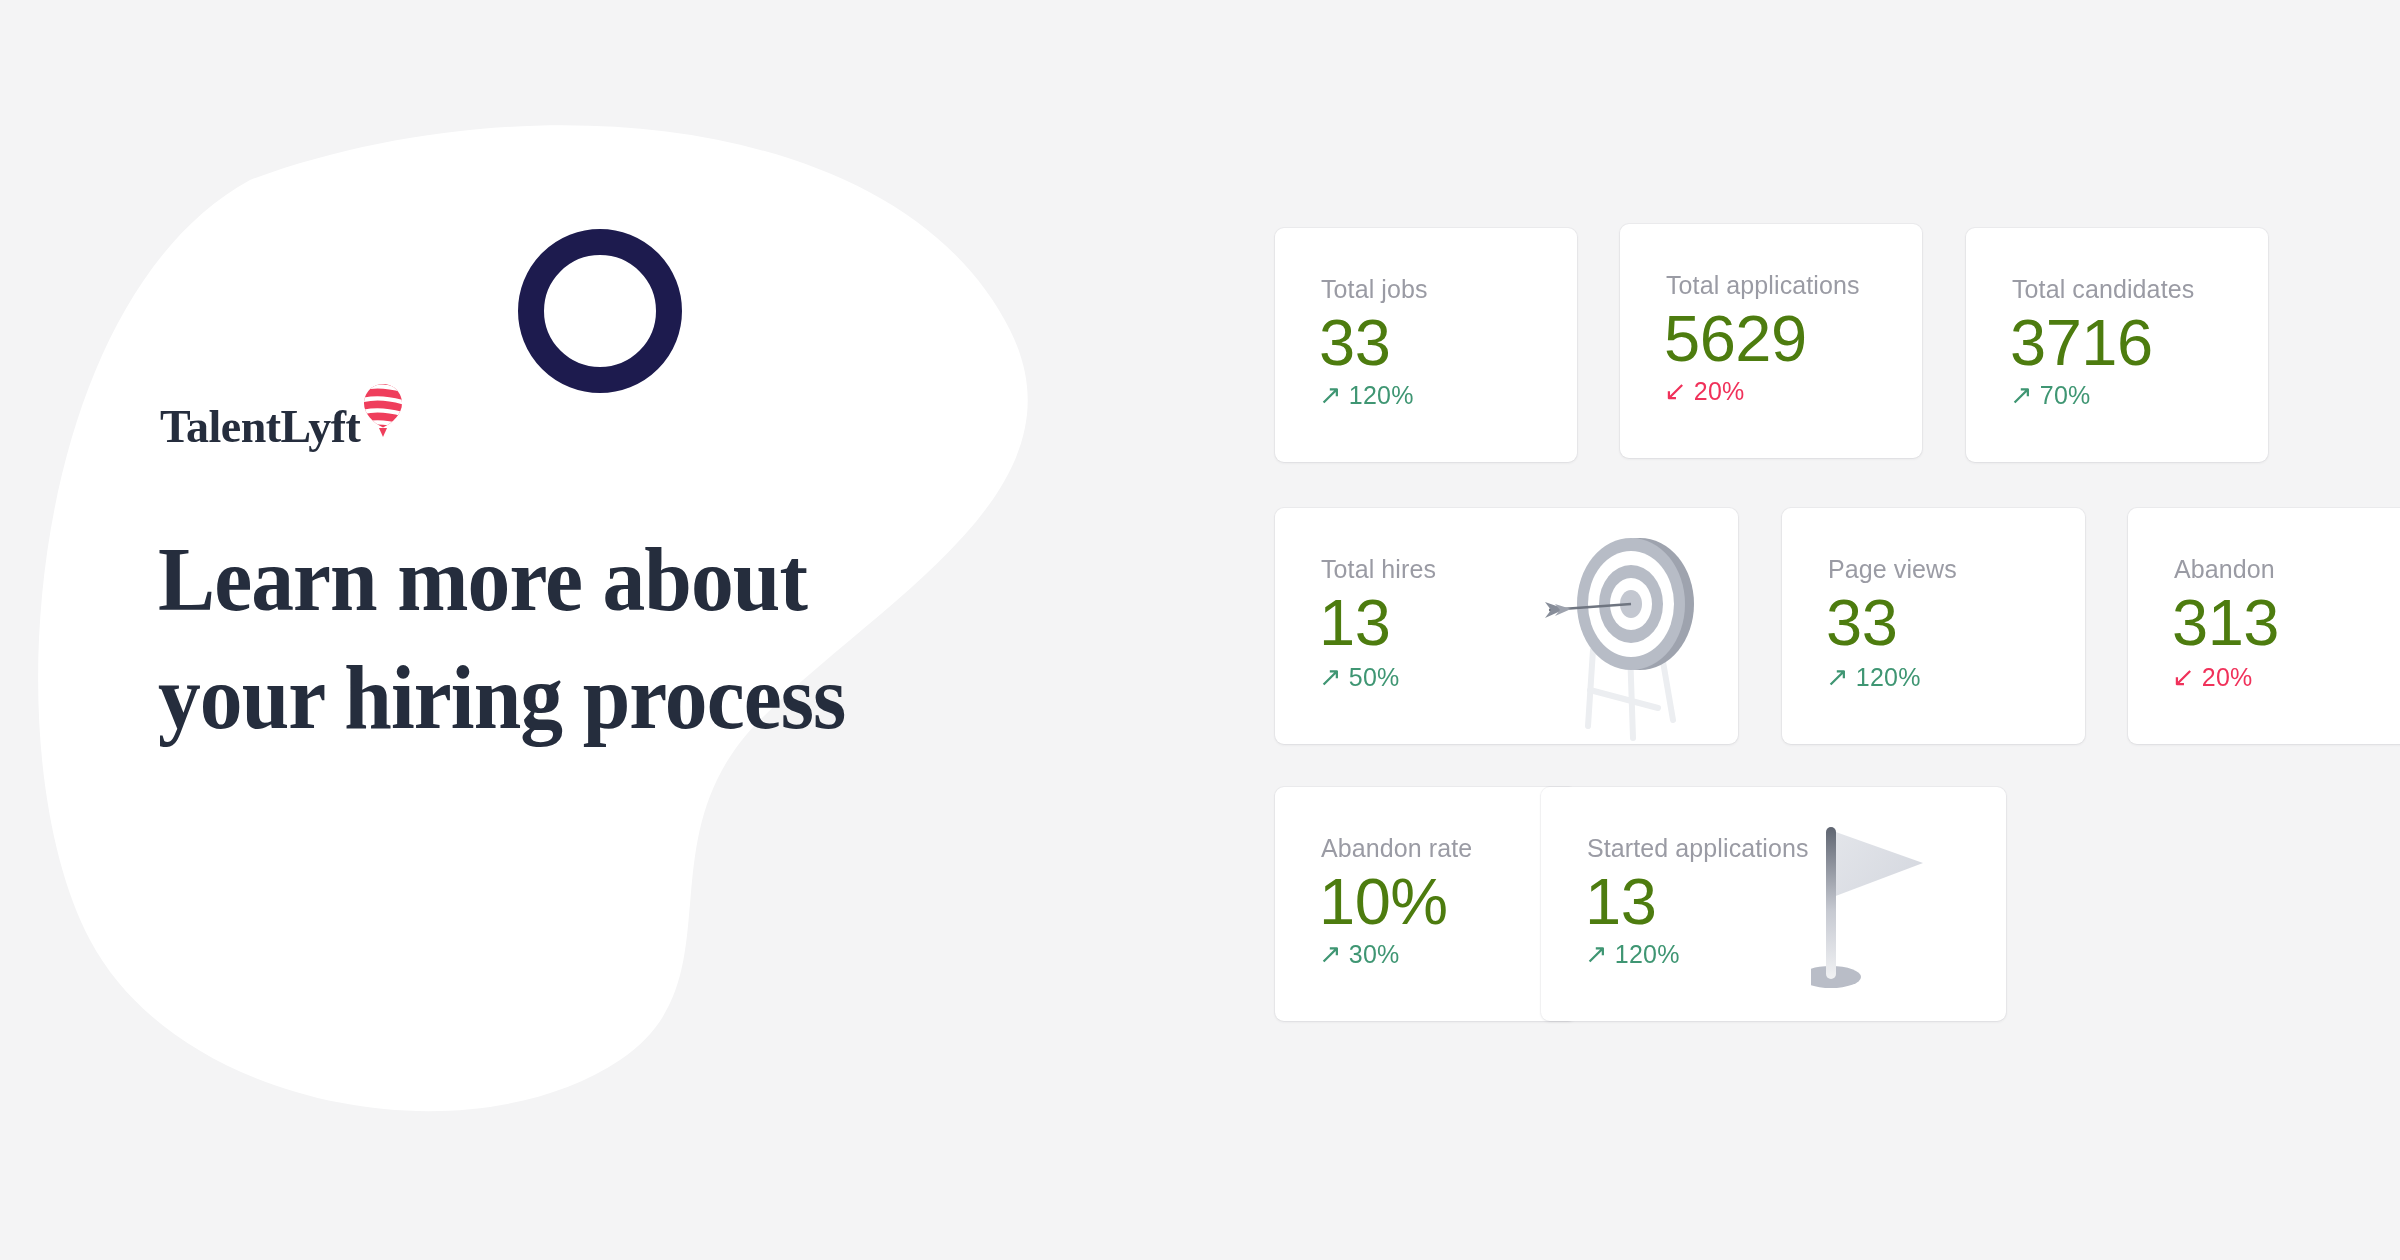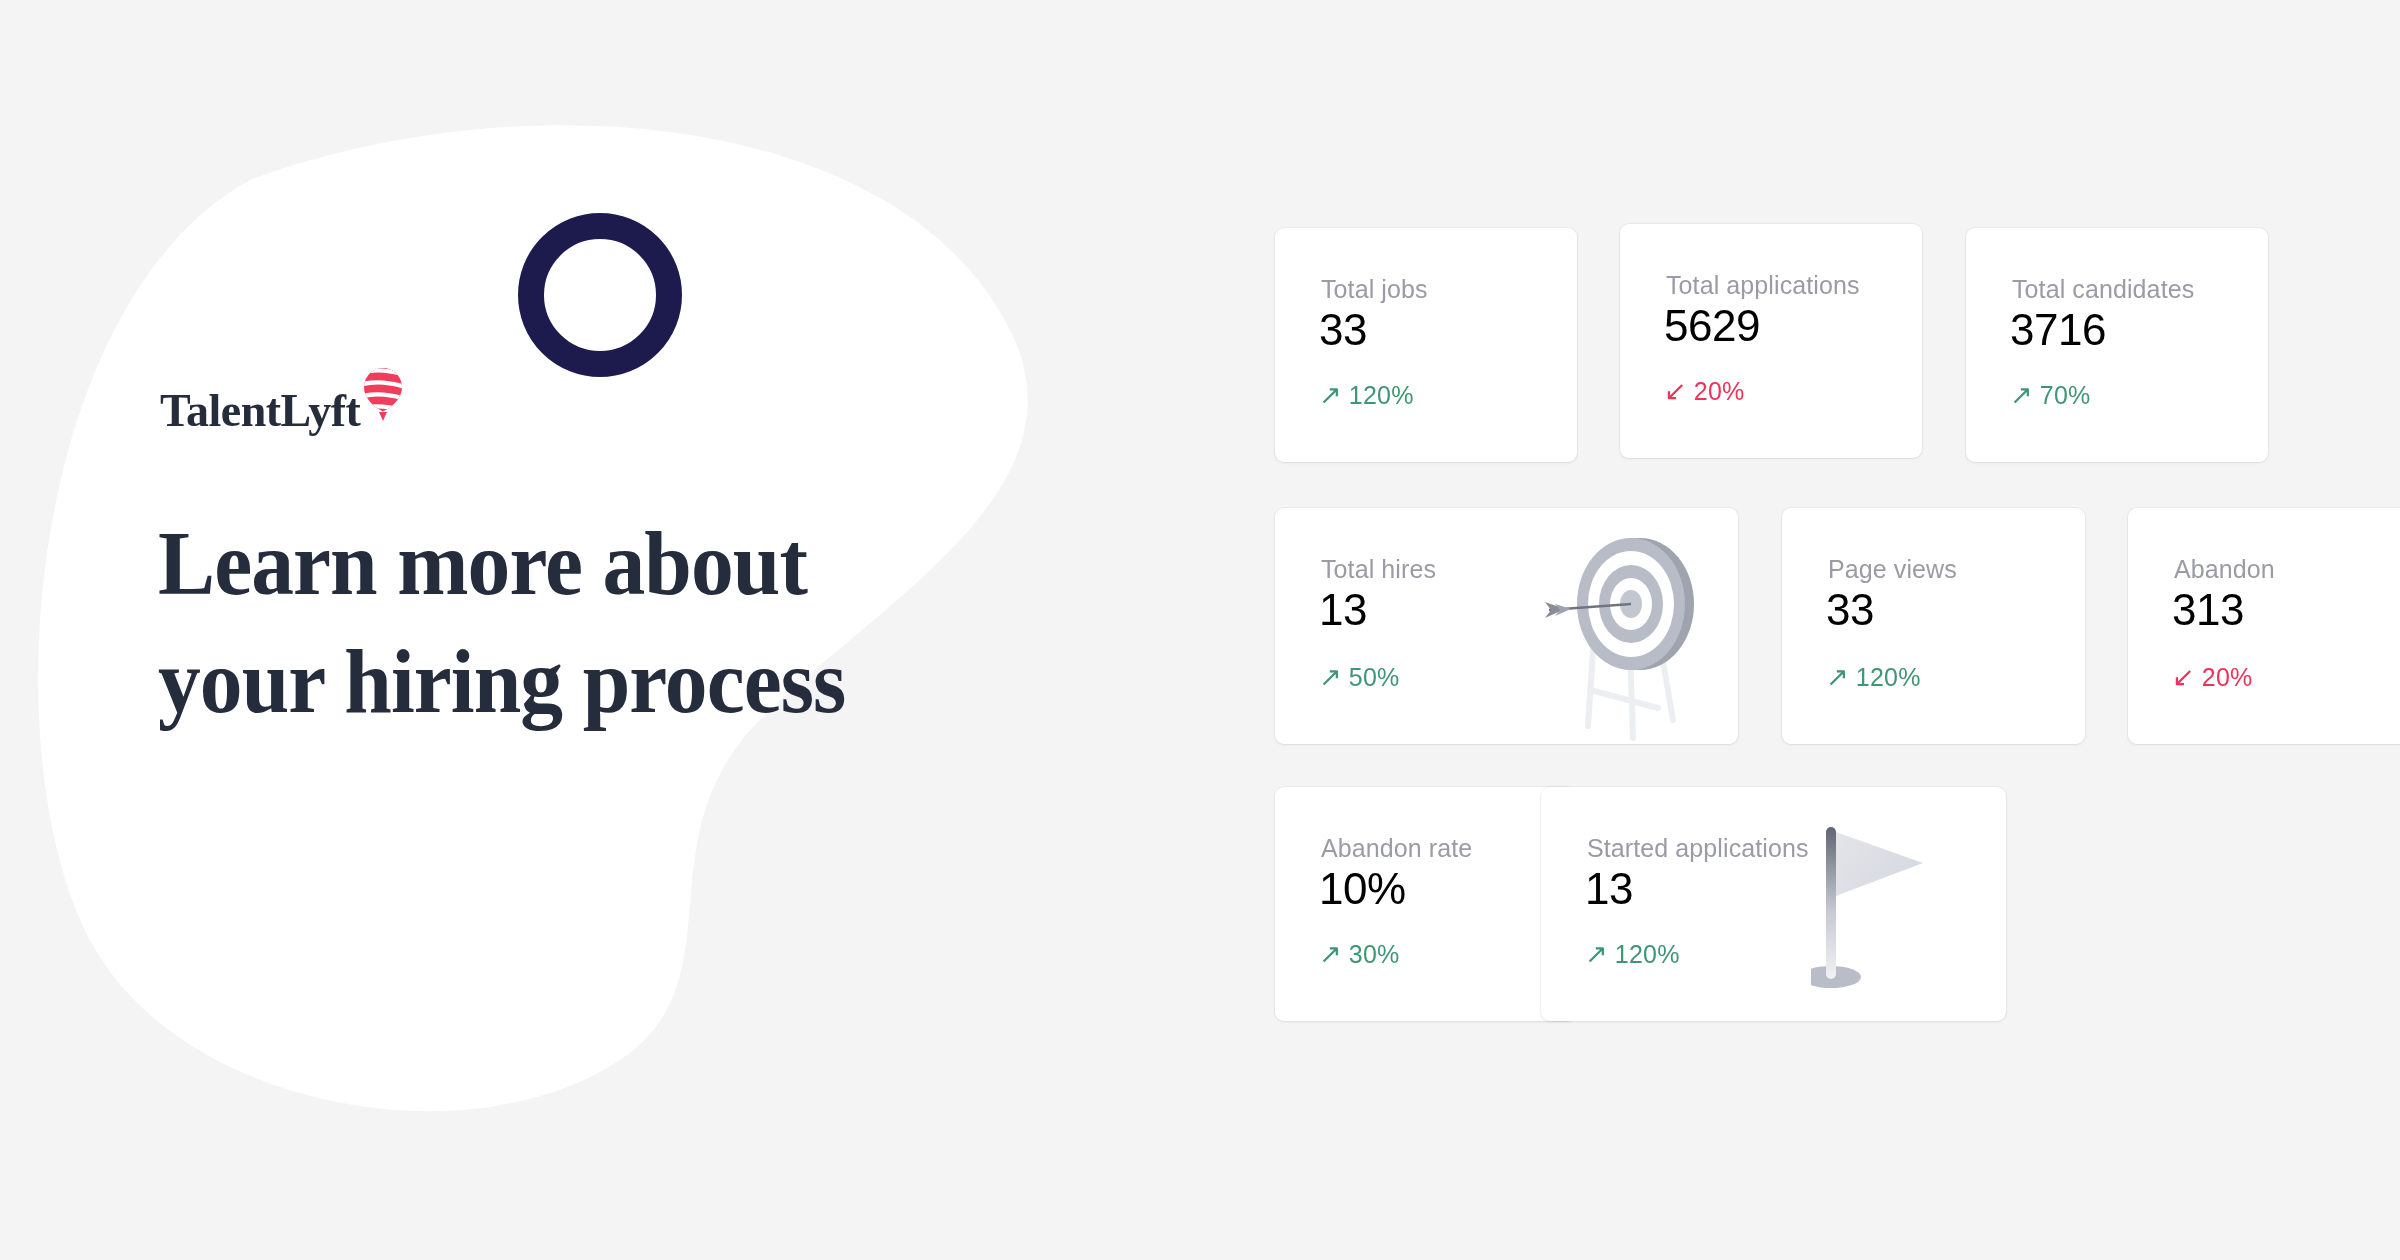--- a/index.html
+++ b/index.html
@@ -12,21 +12,21 @@
   }
 
   
   #bg-blob{
     position:absolute;left:0;top:0;width:2400px;height:1260px;
     pointer-events:none;
   }
 
   
   #hero{
-    position:absolute;left:0;top:0;width:1180px;height:1219px;
+    position:absolute;left:0;top:16px;width:1180px;height:1219px;
   }
   #brand-ring{
     position:absolute;
     left:518px;top:213px;
     width:164px;height:164px;
     border-radius:50%;
     border:26px solid #1d1b4e;
     box-sizing:border-box;
   }
   #logo-lockup{
@@ -69,23 +69,23 @@
   }
   .card-label{
     position:absolute;left:46px;top:47px;
     font-size:25px;
     color:#9a9ba4;
     letter-spacing:.1px;
     white-space:nowrap;
   }
   .card-value{
     position:absolute;left:44px;top:77px;
-    font-size:44px;
+    font-size:65px;
     font-weight:normal;
-    color:#000000;
+    color:#4d7c0f;
     letter-spacing:-.5px;
     white-space:nowrap;
   }
   .card-delta{
     position:absolute;left:44px;bottom:52px;
     font-size:25px;
     letter-spacing:.2px;
     display:flex;align-items:center;gap:7px;
     white-space:nowrap;
   }

